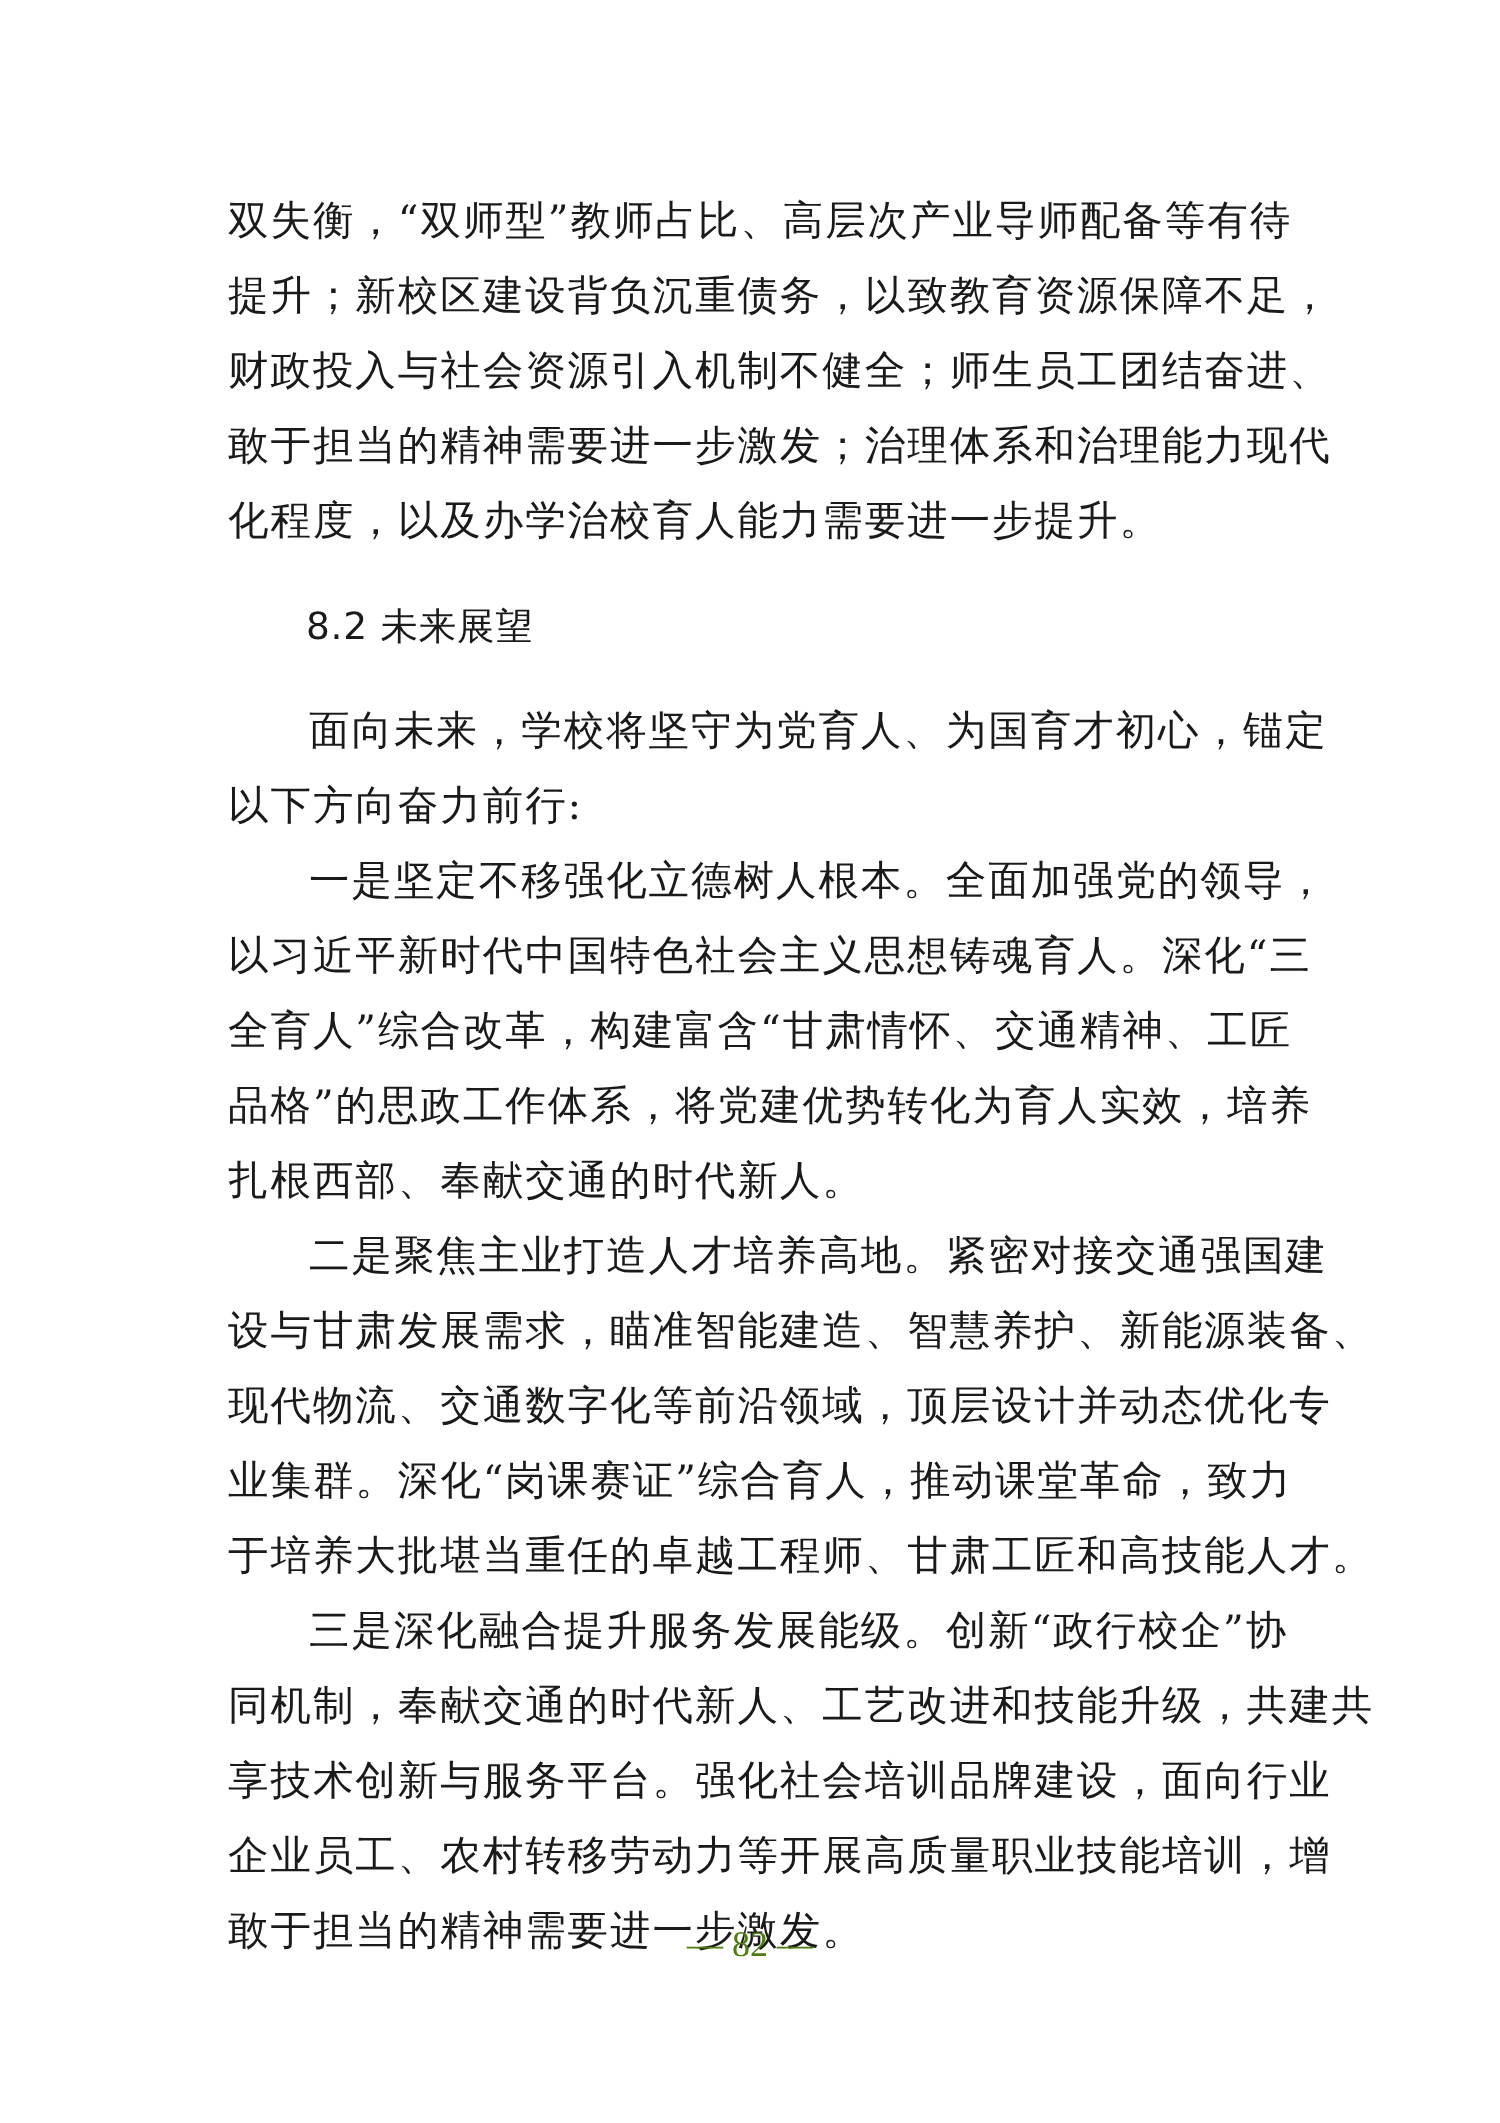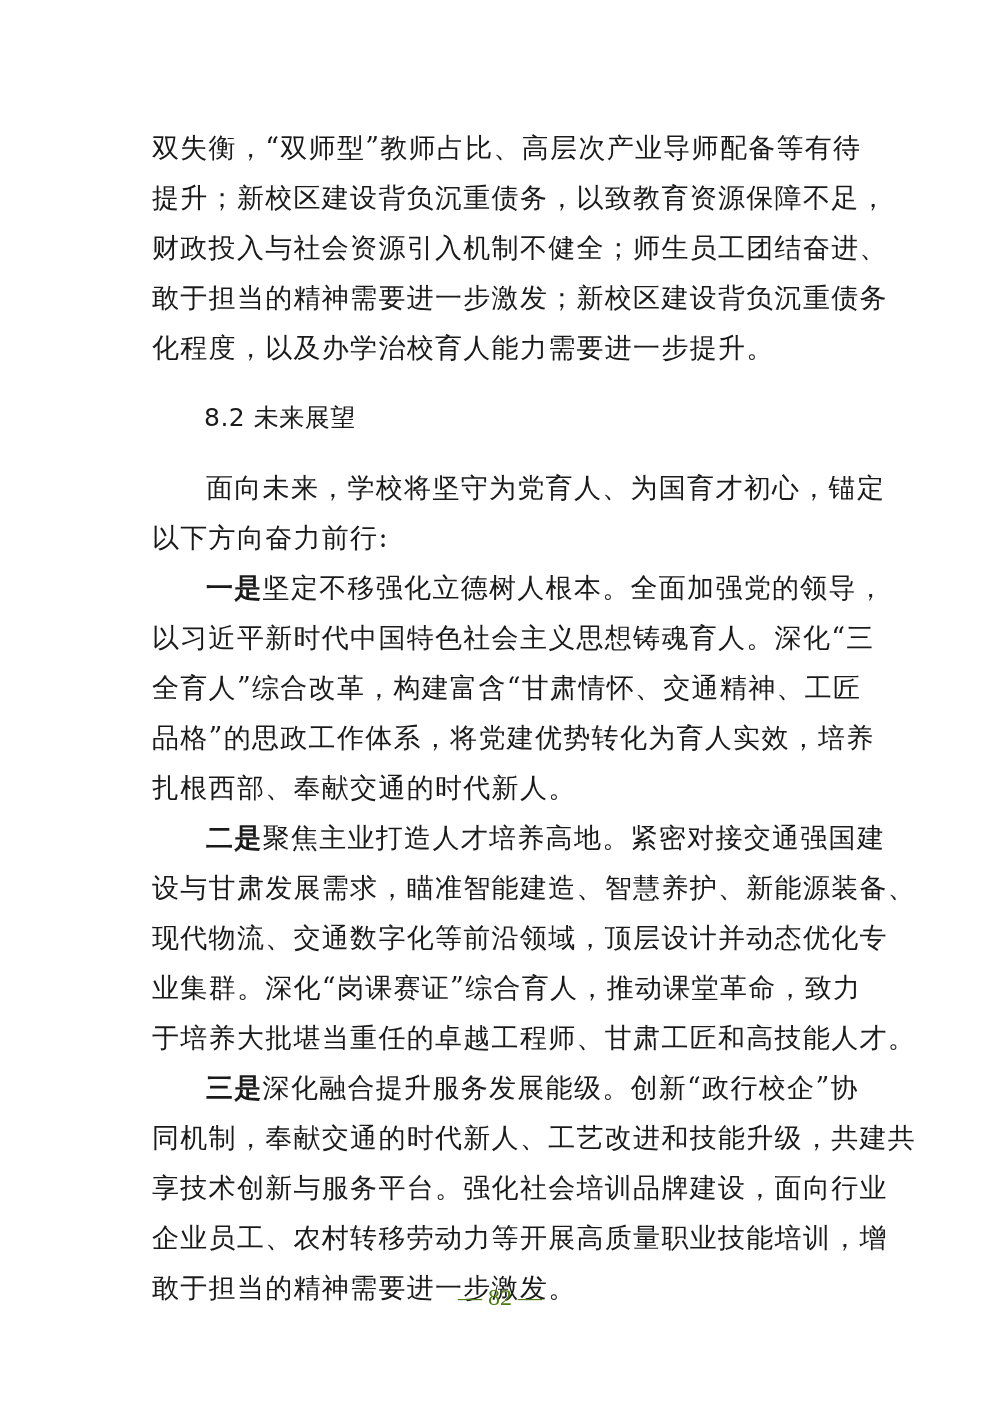--- a/index.html
+++ b/index.html
@@ -31,21 +31,21 @@
       letter-spacing: 1.3px;
     }
     .indent { left: 54px; text-align: right; }
     .heading {
       font-weight: normal;
       font-family: "DejaVu Sans", "Liberation Sans", sans-serif;
       font-size: 25px;
       letter-spacing: 0.5px;
     }
     .lead {
-      font-weight: bold;
+      font-weight: normal;
       font-family: "DejaVu Sans", "Liberation Sans", sans-serif;
     }
     .footer {
       position: absolute;
       left: 0;
       width: 1000px;
       top: 1284px;
       text-align: center;
       font-size: 24px;
       font-family: "Liberation Serif", "DejaVu Serif", serif;
@@ -53,21 +53,21 @@
     }
   </style>
 </head>
 <body>
 
 <div class="page">
 
   <div class="line" style="top:0px">双失衡，“双师型”教师占比、高层次产业导师配备等有待</div>
   <div class="line" style="top:50px">提升；新校区建设背负沉重债务，以致教育资源保障不足，</div>
   <div class="line" style="top:100px">财政投入与社会资源引入机制不健全；师生员工团结奋进、</div>
-  <div class="line" style="top:150px">敢于担当的精神需要进一步激发；新校区建设背负沉重债务</div>
+  <div class="line" style="top:150px">敢于担当的精神需要进一步激发；治理体系和治理能力现代</div>
   <div class="line" style="top:200px">化程度，以及办学治校育人能力需要进一步提升。</div>
 
   <div class="line heading" style="top:270px; left:52px;">8.2 未来展望</div>
 
   <div class="line indent" style="top:340px">面向未来，学校将坚守为党育人、为国育才初心，锚定</div>
   <div class="line" style="top:390px">以下方向奋力前行:</div>
 
   <div class="line indent" style="top:440px">
     <span class="lead">一是</span><span>坚定不移强化立德树人根本。全面加强党的领导，</span>
   </div>

